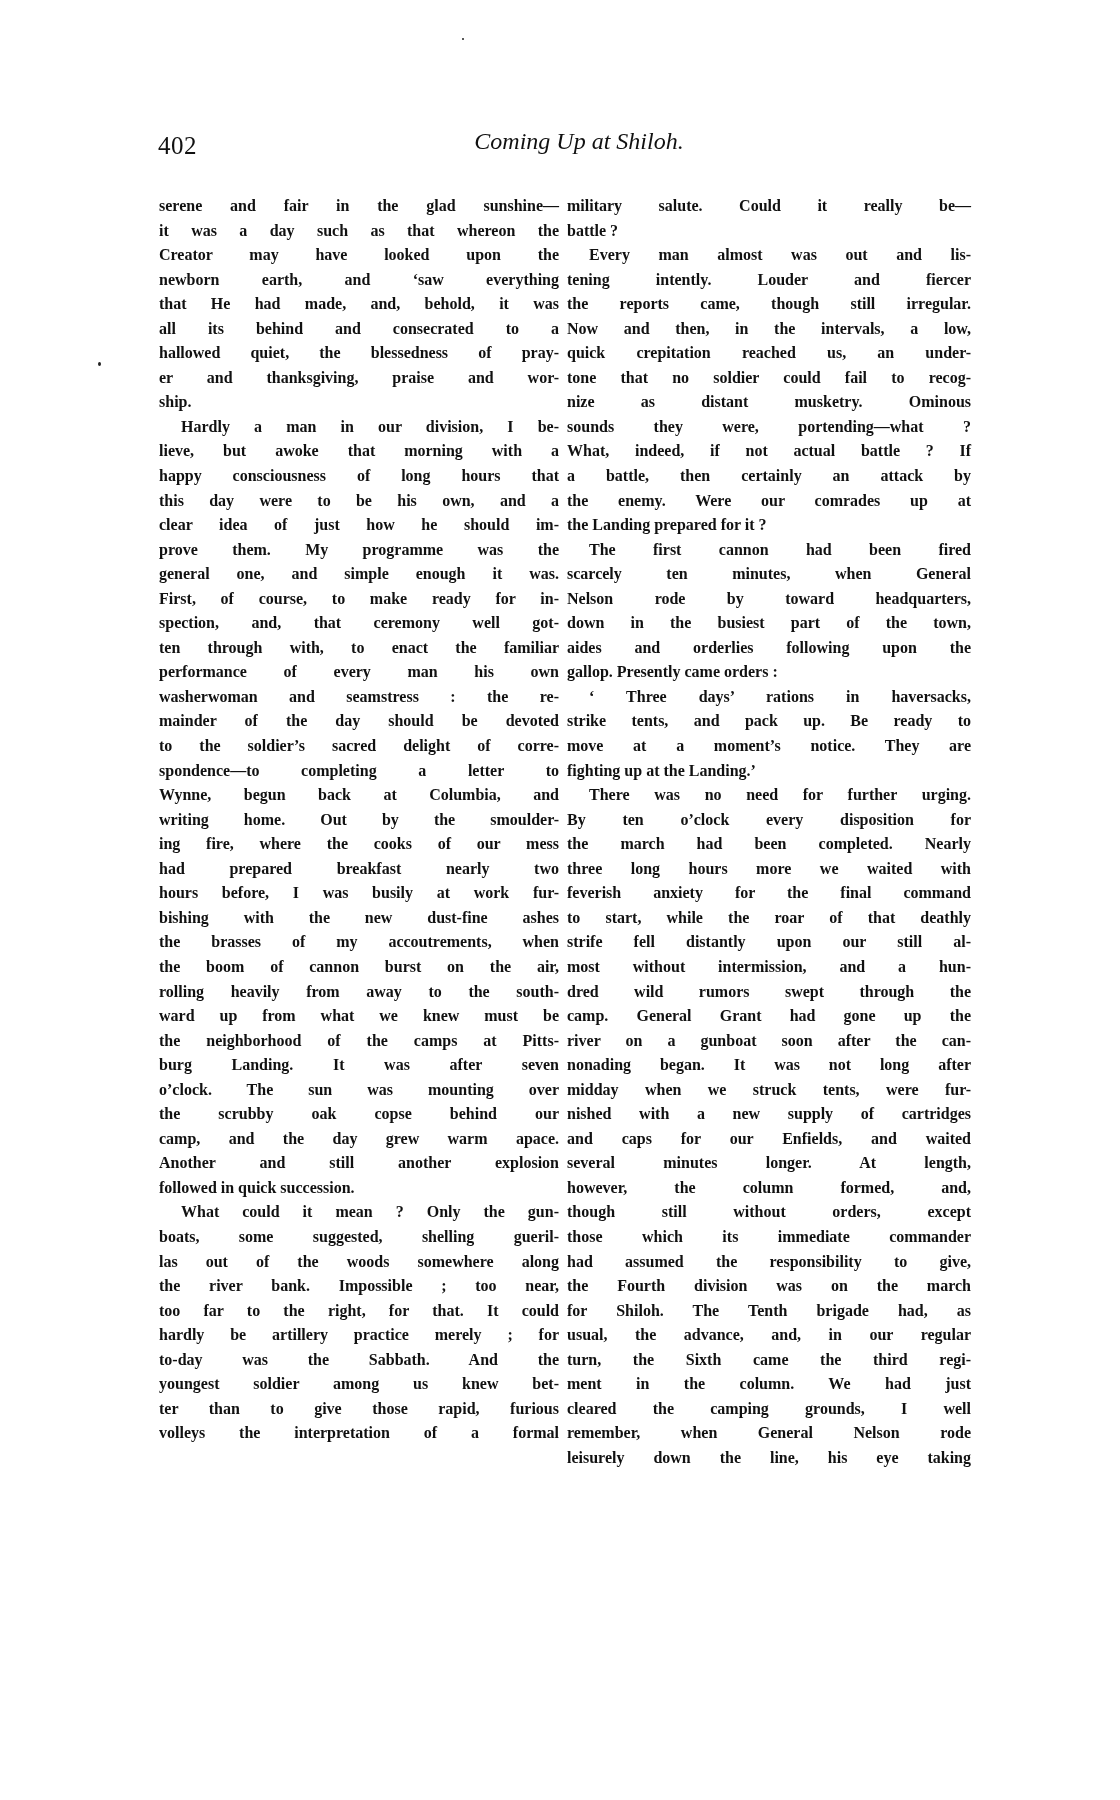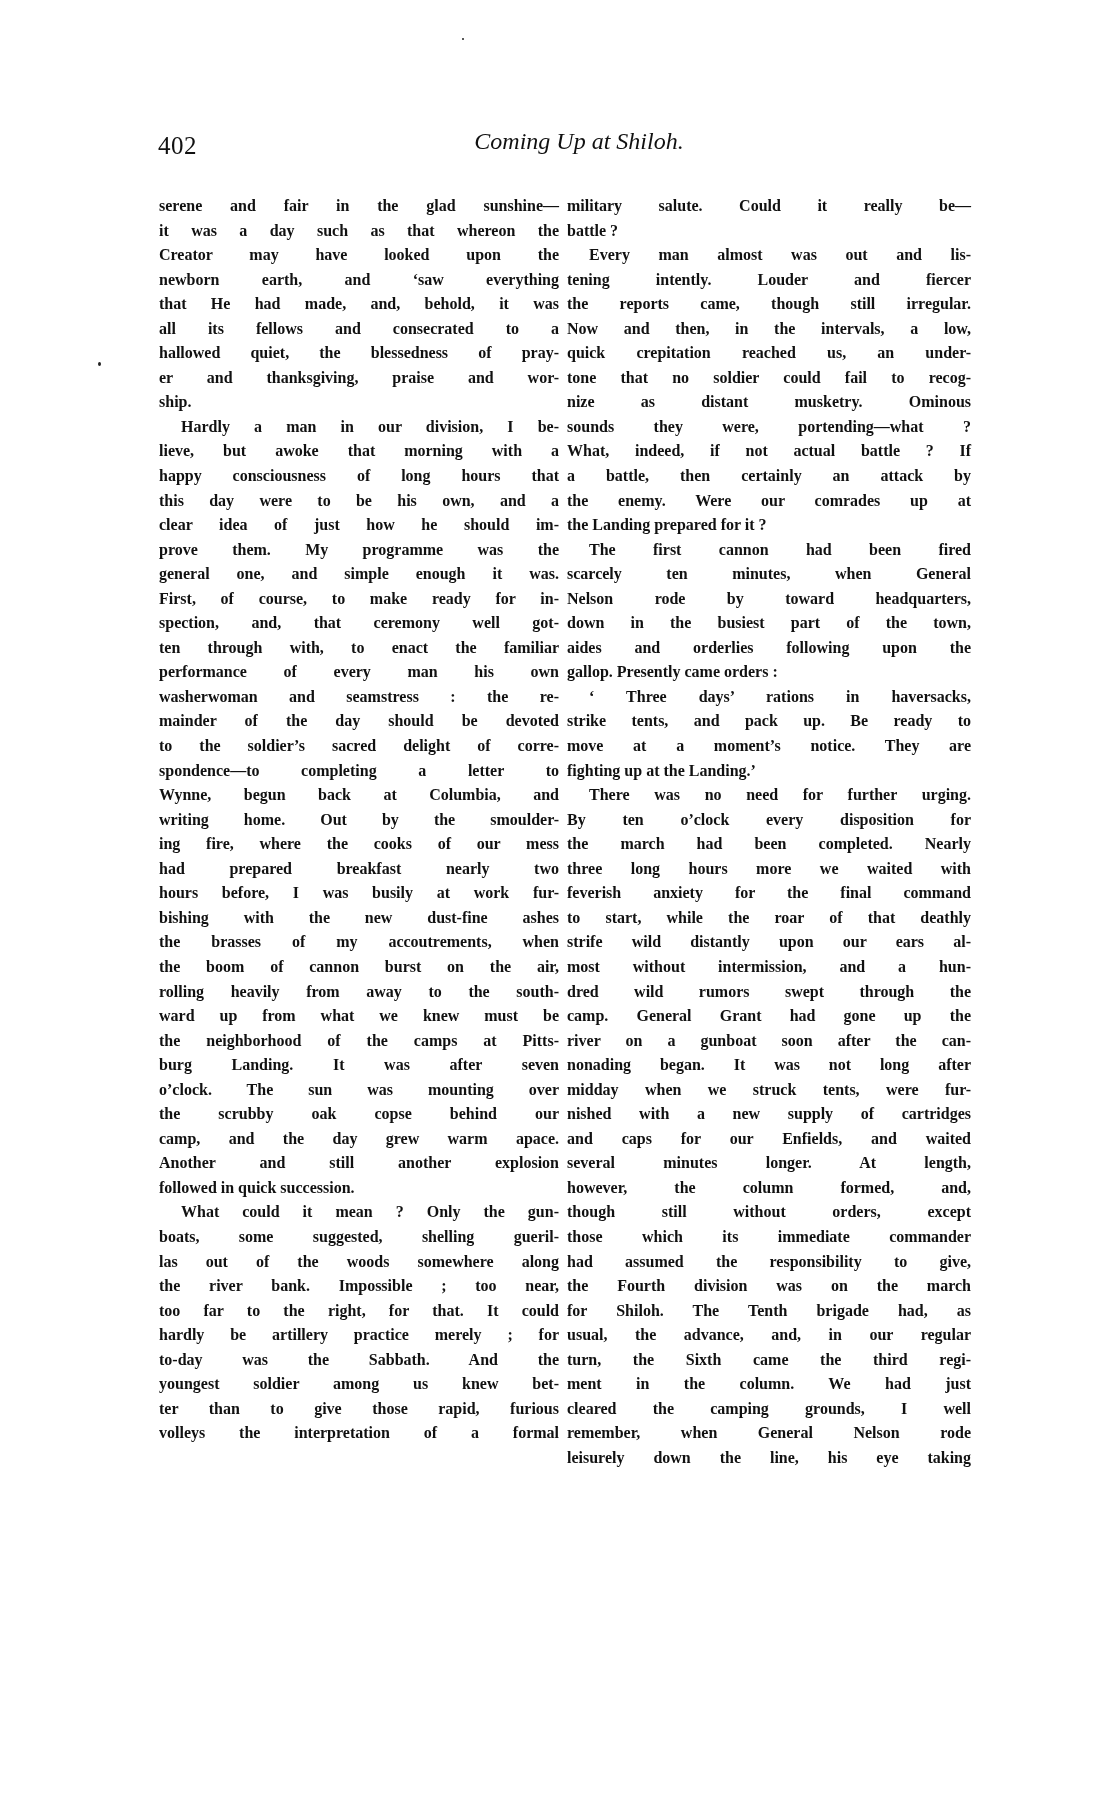--- a/index.html
+++ b/index.html
@@ -90,21 +90,21 @@
   <span class="running-title">Coming Up at Shiloh.</span>
 </div>
 
 <div class="column left">
     <div>
       <span class="line">serene and fair in the glad sunshine—</span>
       <span class="line">it was a day such as that whereon the</span>
       <span class="line">Creator may have looked upon the</span>
       <span class="line">newborn earth, and ‘saw everything</span>
       <span class="line">that He had made, and, behold, it was</span>
-      <span class="line">all its fellows and consecrated to a</span>
+      <span class="line">all its behind and consecrated to a</span>
       <span class="line">hallowed quiet, the blessedness of pray-</span>
       <span class="line">er and thanksgiving, praise and wor-</span>
       <span class="line last">ship.</span>
     </div>
     <div>
       <span class="line indent">Hardly a man in our division, I be-</span>
       <span class="line">lieve, but awoke that morning with a</span>
       <span class="line">happy consciousness of long hours that</span>
       <span class="line">this day were to be his own, and a</span>
       <span class="line">clear idea of just how he should im-</span>
@@ -182,21 +182,21 @@
       <span class="line">move at a moment’s notice. They are</span>
       <span class="line last">fighting up at the Landing.’</span>
     </div>
     <div>
       <span class="line indent">There was no need for further urging.</span>
       <span class="line">By ten o’clock every disposition for</span>
       <span class="line">the march had been completed. Nearly</span>
       <span class="line">three long hours more we waited with</span>
       <span class="line">feverish anxiety for the final command</span>
       <span class="line">to start, while the roar of that deathly</span>
-      <span class="line">strife wild distantly upon our ears al-</span>
+      <span class="line">strife fell distantly upon our still al-</span>
       <span class="line">most without intermission, and a hun-</span>
       <span class="line">dred wild rumors swept through the</span>
       <span class="line">camp. General Grant had gone up the</span>
       <span class="line">river on a gunboat soon after the can-</span>
       <span class="line">nonading began. It was not long after</span>
       <span class="line">midday when we struck tents, were fur-</span>
       <span class="line">nished with a new supply of cartridges</span>
       <span class="line">and caps for our Enfields, and waited</span>
       <span class="line">several minutes longer. At length,</span>
       <span class="line">however, the column formed, and,</span>

